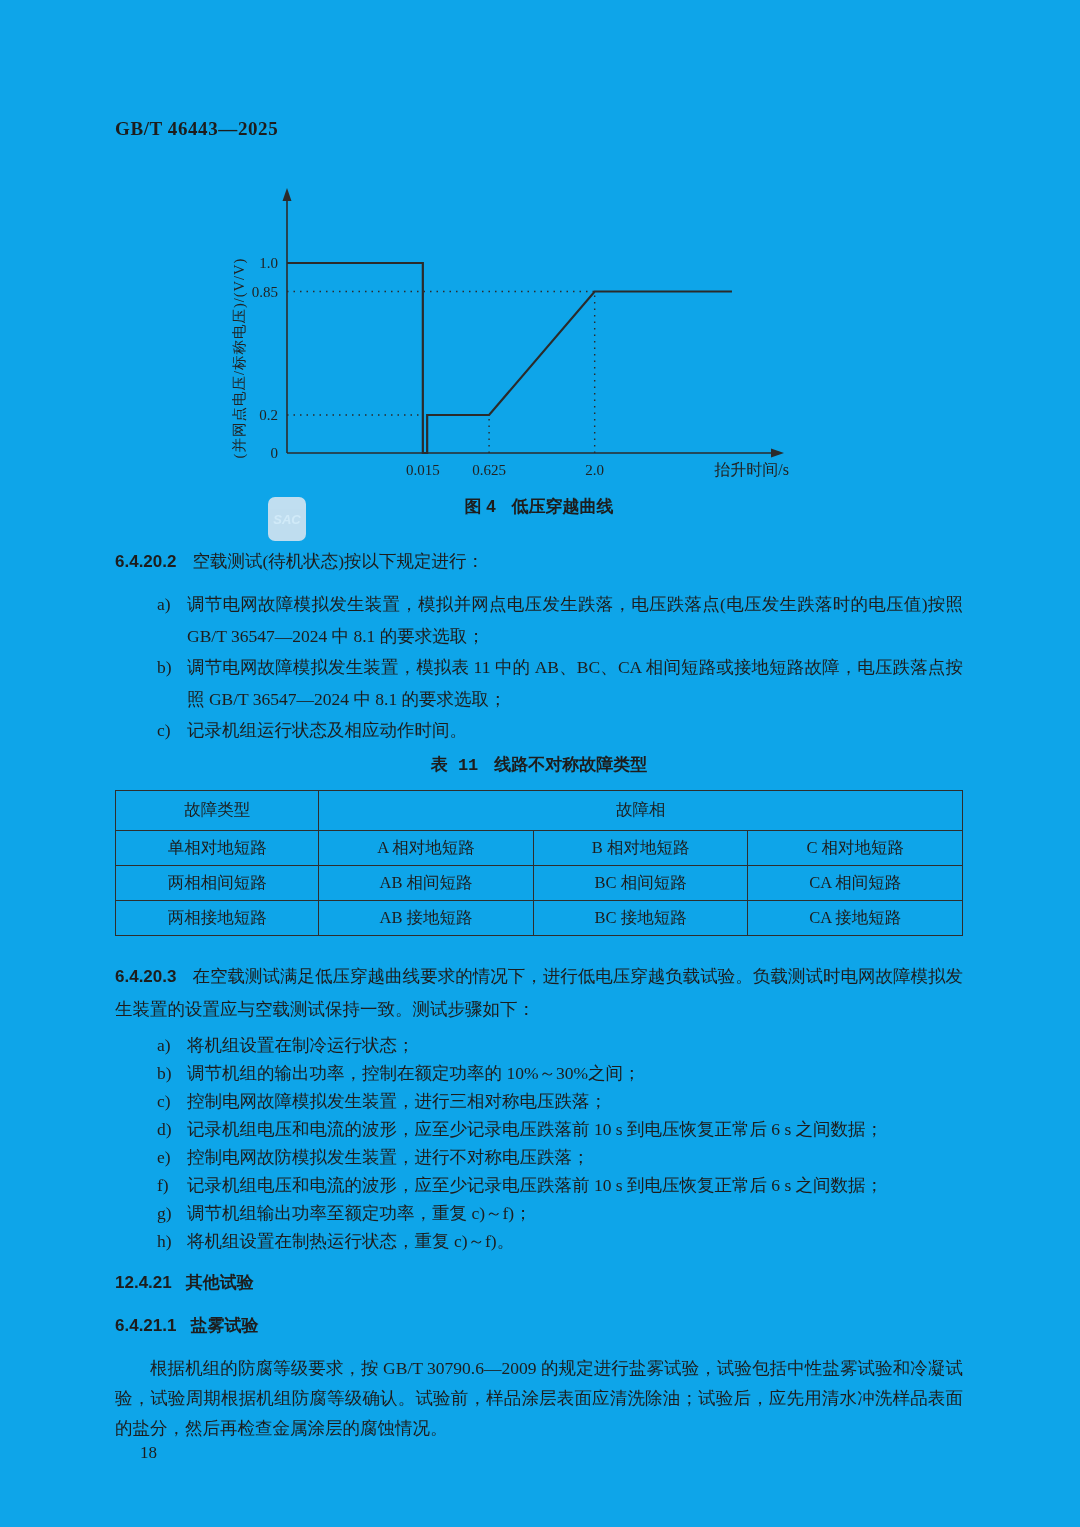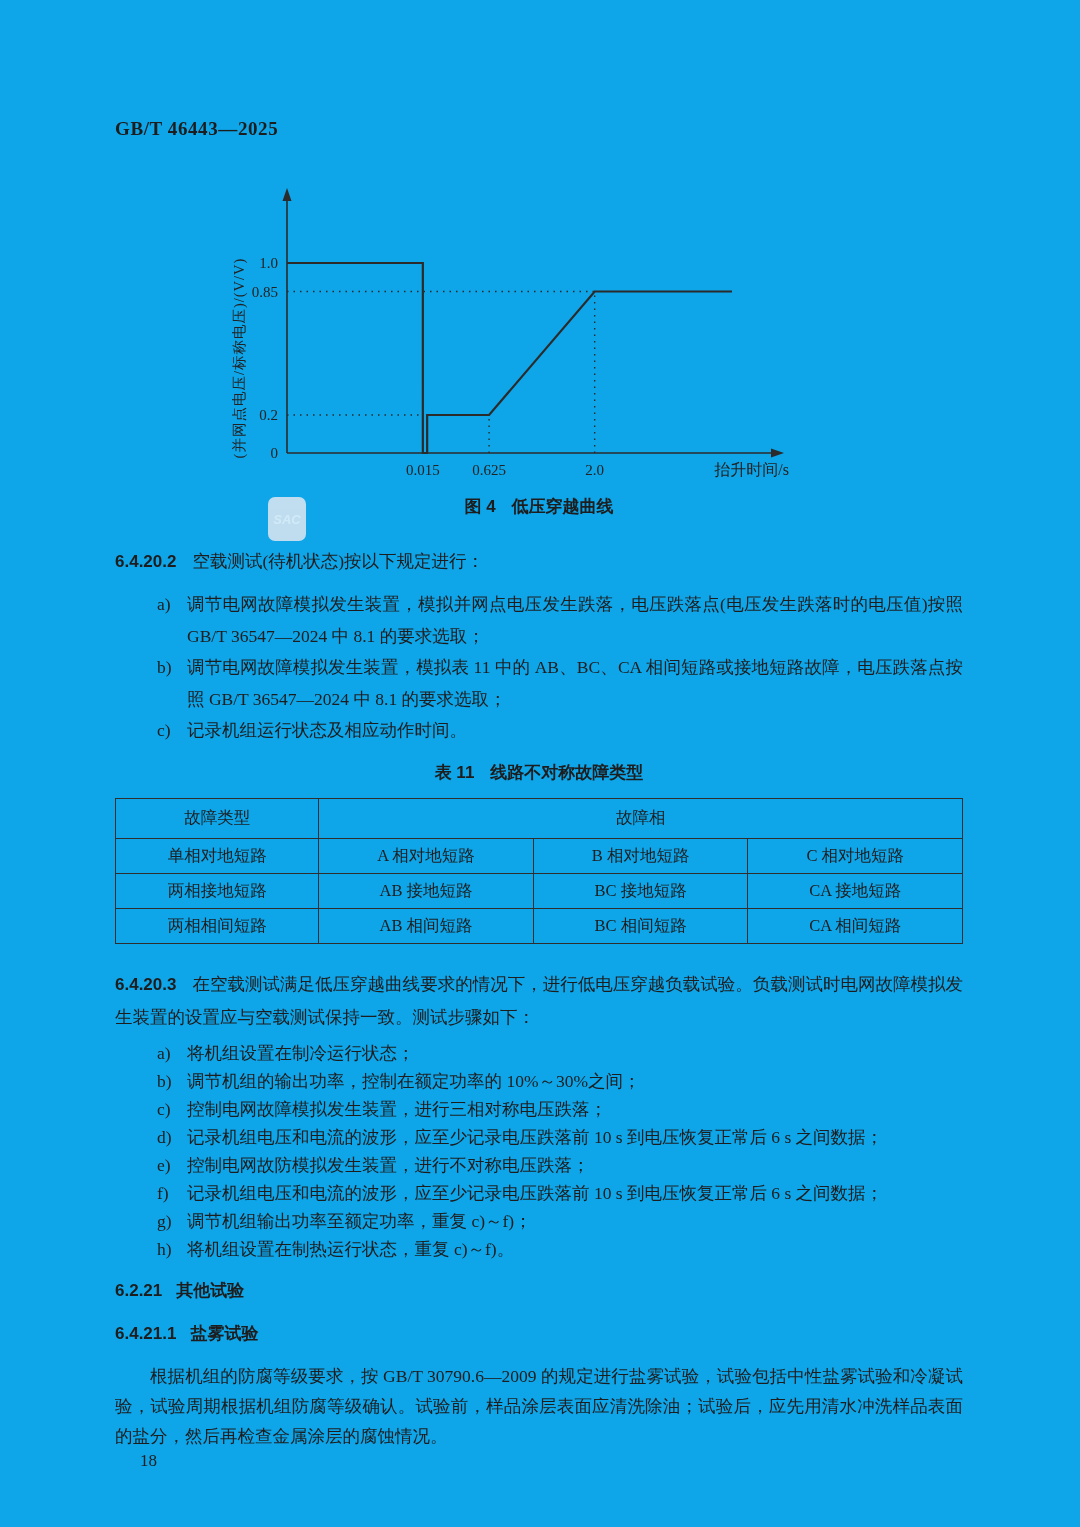--- a/index.html
+++ b/index.html
@@ -78,23 +78,23 @@
     padding-left:42px;
     font-size:17.5px;
     line-height:31.5px;
   }
   .li .li-label { flex:none; width:30px; }
   .li .li-text  { flex:1; text-align:justify; }
   .item-list2 { margin-top:6px; }
   .item-list2 .li { line-height:28px; }
   
   .tbl-caption {
-    margin-top:14px;
+    margin-top:6px;
     text-align:center;
-    font-family:Liberation Sans, sans-serif;
+    font-family:Liberation Mono, monospace;
     font-weight:bold;
     font-size:17px;
   }
   .tbl-caption .cap-prefix { margin-right:16px; }
   table.fault-table {
     margin-top:14px;
     width:100%;
     border-collapse:collapse;
     font-size:16.5px;
     border-radius:16px;
@@ -193,31 +193,31 @@
           <td class="c1">故障类型</td>
           <td colspan="3">故障相</td>
         </tr>
         <tr>
           <td class="c1">单相对地短路</td>
           <td>A 相对地短路</td>
           <td>B 相对地短路</td>
           <td>C 相对地短路</td>
         </tr>
         <tr>
+          <td class="c1">两相相间短路</td>
+          <td>AB 相间短路</td>
+          <td>BC 相间短路</td>
+          <td>CA 相间短路</td>
+        </tr>
+        <tr>
           <td class="c1">两相接地短路</td>
           <td>AB 接地短路</td>
           <td>BC 接地短路</td>
           <td>CA 接地短路</td>
         </tr>
-        <tr>
-          <td class="c1">两相相间短路</td>
-          <td>AB 相间短路</td>
-          <td>BC 相间短路</td>
-          <td>CA 相间短路</td>
-        </tr>
       </tbody>
     </table>
 
     <div class="clause" style="margin-top:24px;">
       <span class="clause-num">6.4.20.3</span><span>在空载测试满足低压穿越曲线要求的情况下，进行低电压穿越负载试验。负载测试时电网故障模拟发生装置的设置应与空载测试保持一致。测试步骤如下：</span>
     </div>
 
     <div class="item-list item-list2">
       <div class="li">
         <span class="li-label">a)</span>
@@ -247,21 +247,21 @@
         <span class="li-label">g)</span>
         <div class="li-text">调节机组输出功率至额定功率，重复 c)～f)；</div>
       </div>
       <div class="li">
         <span class="li-label">h)</span>
         <div class="li-text">将机组设置在制热运行状态，重复 c)～f)。</div>
       </div>
     </div>
 
     <div class="sub-heading h21">
-      <span class="clause-num">6.2.21</span><span>其他试验</span>
+      <span class="clause-num">12.4.21</span><span>其他试验</span>
     </div>
 
     <div class="sub-heading h211">
       <span class="clause-num">6.4.21.1</span><span>盐雾试验</span>
     </div>
 
     <div class="para">根据机组的防腐等级要求，按 GB/T 30790.6—2009 的规定进行盐雾试验，试验包括中性盐雾试验和冷凝试验，试验周期根据机组防腐等级确认。试验前，样品涂层表面应清洗除油；试验后，应先用清水冲洗样品表面的盐分，然后再检查金属涂层的腐蚀情况。</div>
 
     <div class="page-number">18</div>
 

